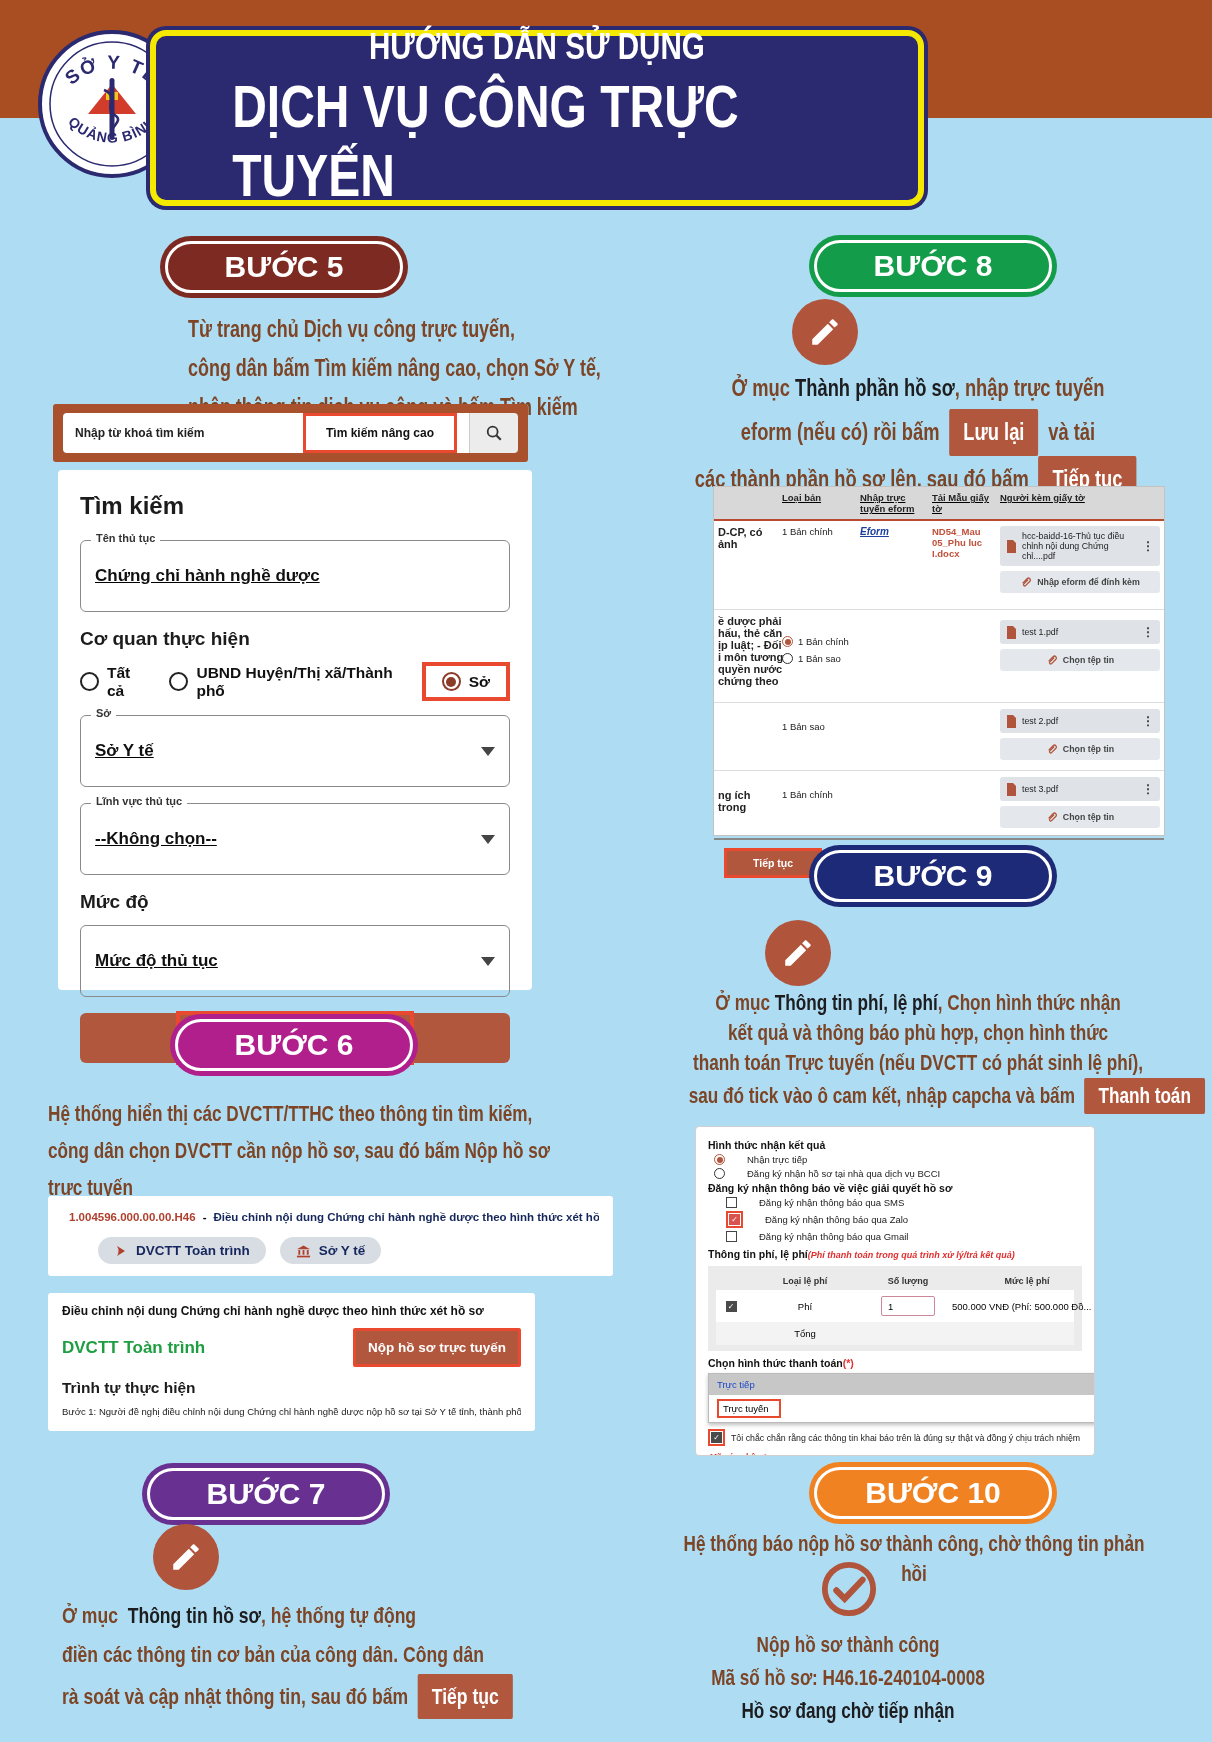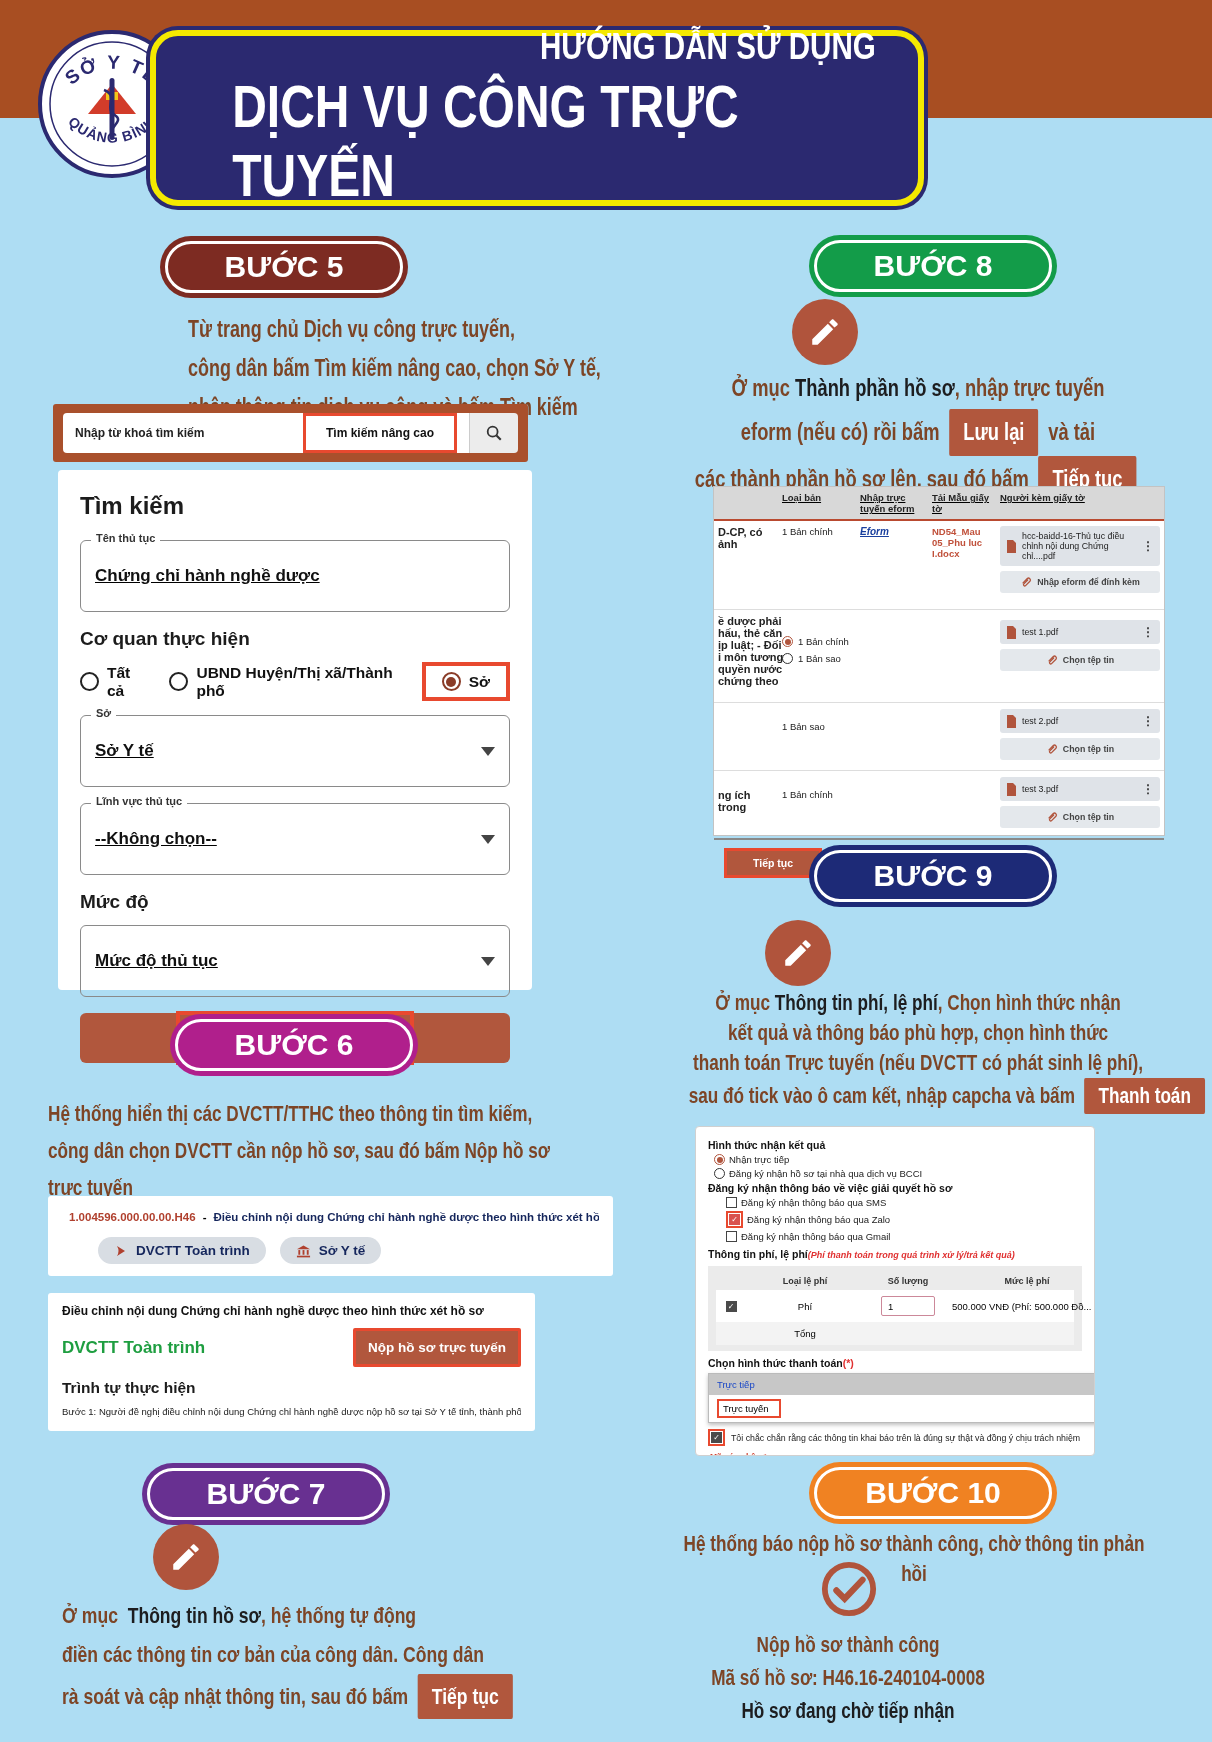--- a/index.html
+++ b/index.html
@@ -2,22 +2,22 @@
 <html><head>
 <meta charset="utf-8">
 <style>
   html,body{margin:0;padding:0;background:#e8eef2;}
   .poster{position:relative;width:1212px;height:1742px;background:#aeddf3;overflow:hidden;
           font-family:"Liberation Sans",sans-serif;font-weight:700;}
   .abs{position:absolute;}
   
   .band{position:absolute;left:0;top:0;width:1212px;height:118px;background:#a84e22;}
   .title-box{position:absolute;left:150px;top:30px;width:762px;height:164px;background:#2b2970;
-             border:6px solid #f5e900;border-radius:28px;box-shadow:0 0 0 4px #2b2970;
-             display:flex;flex-direction:column;align-items:flex-end;justify-content:center;color:#fff;}
+             border:6px solid #f5e900;border-radius:16px;box-shadow:0 0 0 4px #2b2970;
+             display:flex;flex-direction:column;align-items:center;justify-content:center;color:#fff;}
   .title-l1{font-size:37px;transform:scaleX(.8);letter-spacing:0;}
   .title-l2{font-size:60px;transform:scaleX(.8);margin-top:4px;}
   
   .step-badge{position:absolute;width:232px;height:46px;border-radius:26px;background:var(--c);
               border:3px solid #fff;box-shadow:0 0 0 5px var(--c);display:flex;align-items:center;
               justify-content:center;color:#fff;font-size:30px;}
   
   .para{position:absolute;color:#7d4526;font-size:23px;line-height:39px;}
   .pre{white-space:pre;}
   .cond{transform:scaleX(.78);transform-origin:0 0;}
@@ -86,21 +86,21 @@
   .sradio{width:11px;height:11px;border:1.8px solid #333;border-radius:50%;box-sizing:border-box;flex:none;}
   .sradio.sel{border-color:#b0543c;position:relative;}
   .sradio.sel::after{content:"";position:absolute;inset:1.5px;border-radius:50%;background:#b0543c;}
   .rrow{display:flex;align-items:center;gap:5px;font-size:9.5px;margin-bottom:6px;}
   .tbl-foot{padding:8px 10px;}
   .tbtn{display:inline-block;background:#b1573d;color:#fff;font-size:10.5px;font-weight:700;
         padding:6px 26px;border:3px solid #e8492f;}
   
   .p9{padding:9px 12px;box-sizing:border-box;border:1px solid #d0d0d0;font-weight:400;overflow:hidden;}
   .p9 .h{font-size:10.5px;font-weight:700;color:#111;margin:3px 0;}
-  .p9row{display:flex;align-items:center;gap:4px;font-size:9.5px;color:#222;margin:3px 0 3px 6px;}
+  .p9row{display:flex;align-items:center;gap:22px;font-size:9.5px;color:#222;margin:3px 0 3px 6px;}
   .p9row.ind{margin-left:18px;}
   .cb{width:11px;height:11px;border:1.5px solid #444;box-sizing:border-box;flex:none;display:flex;
       align-items:center;justify-content:center;font-size:8px;color:#fff;}
   .cb.on{background:#4a4a4a;border-color:#4a4a4a;}
   .cb.zalo{background:#d9534f;border-color:#d9534f;}
   .zwrap{border:2.5px solid #e8492f;padding:1px;display:inline-flex;}
   .fee-note{color:#e03131;font-style:italic;font-weight:700;font-size:9px;}
   .feebox{background:#ebebeb;padding:6px 8px;margin:6px 0;}
   .feerow{display:grid;grid-template-columns:30px 118px 88px 150px 1fr;align-items:center;}
   .feehead{font-size:9px;font-weight:700;color:#333;padding:4px 0;}

